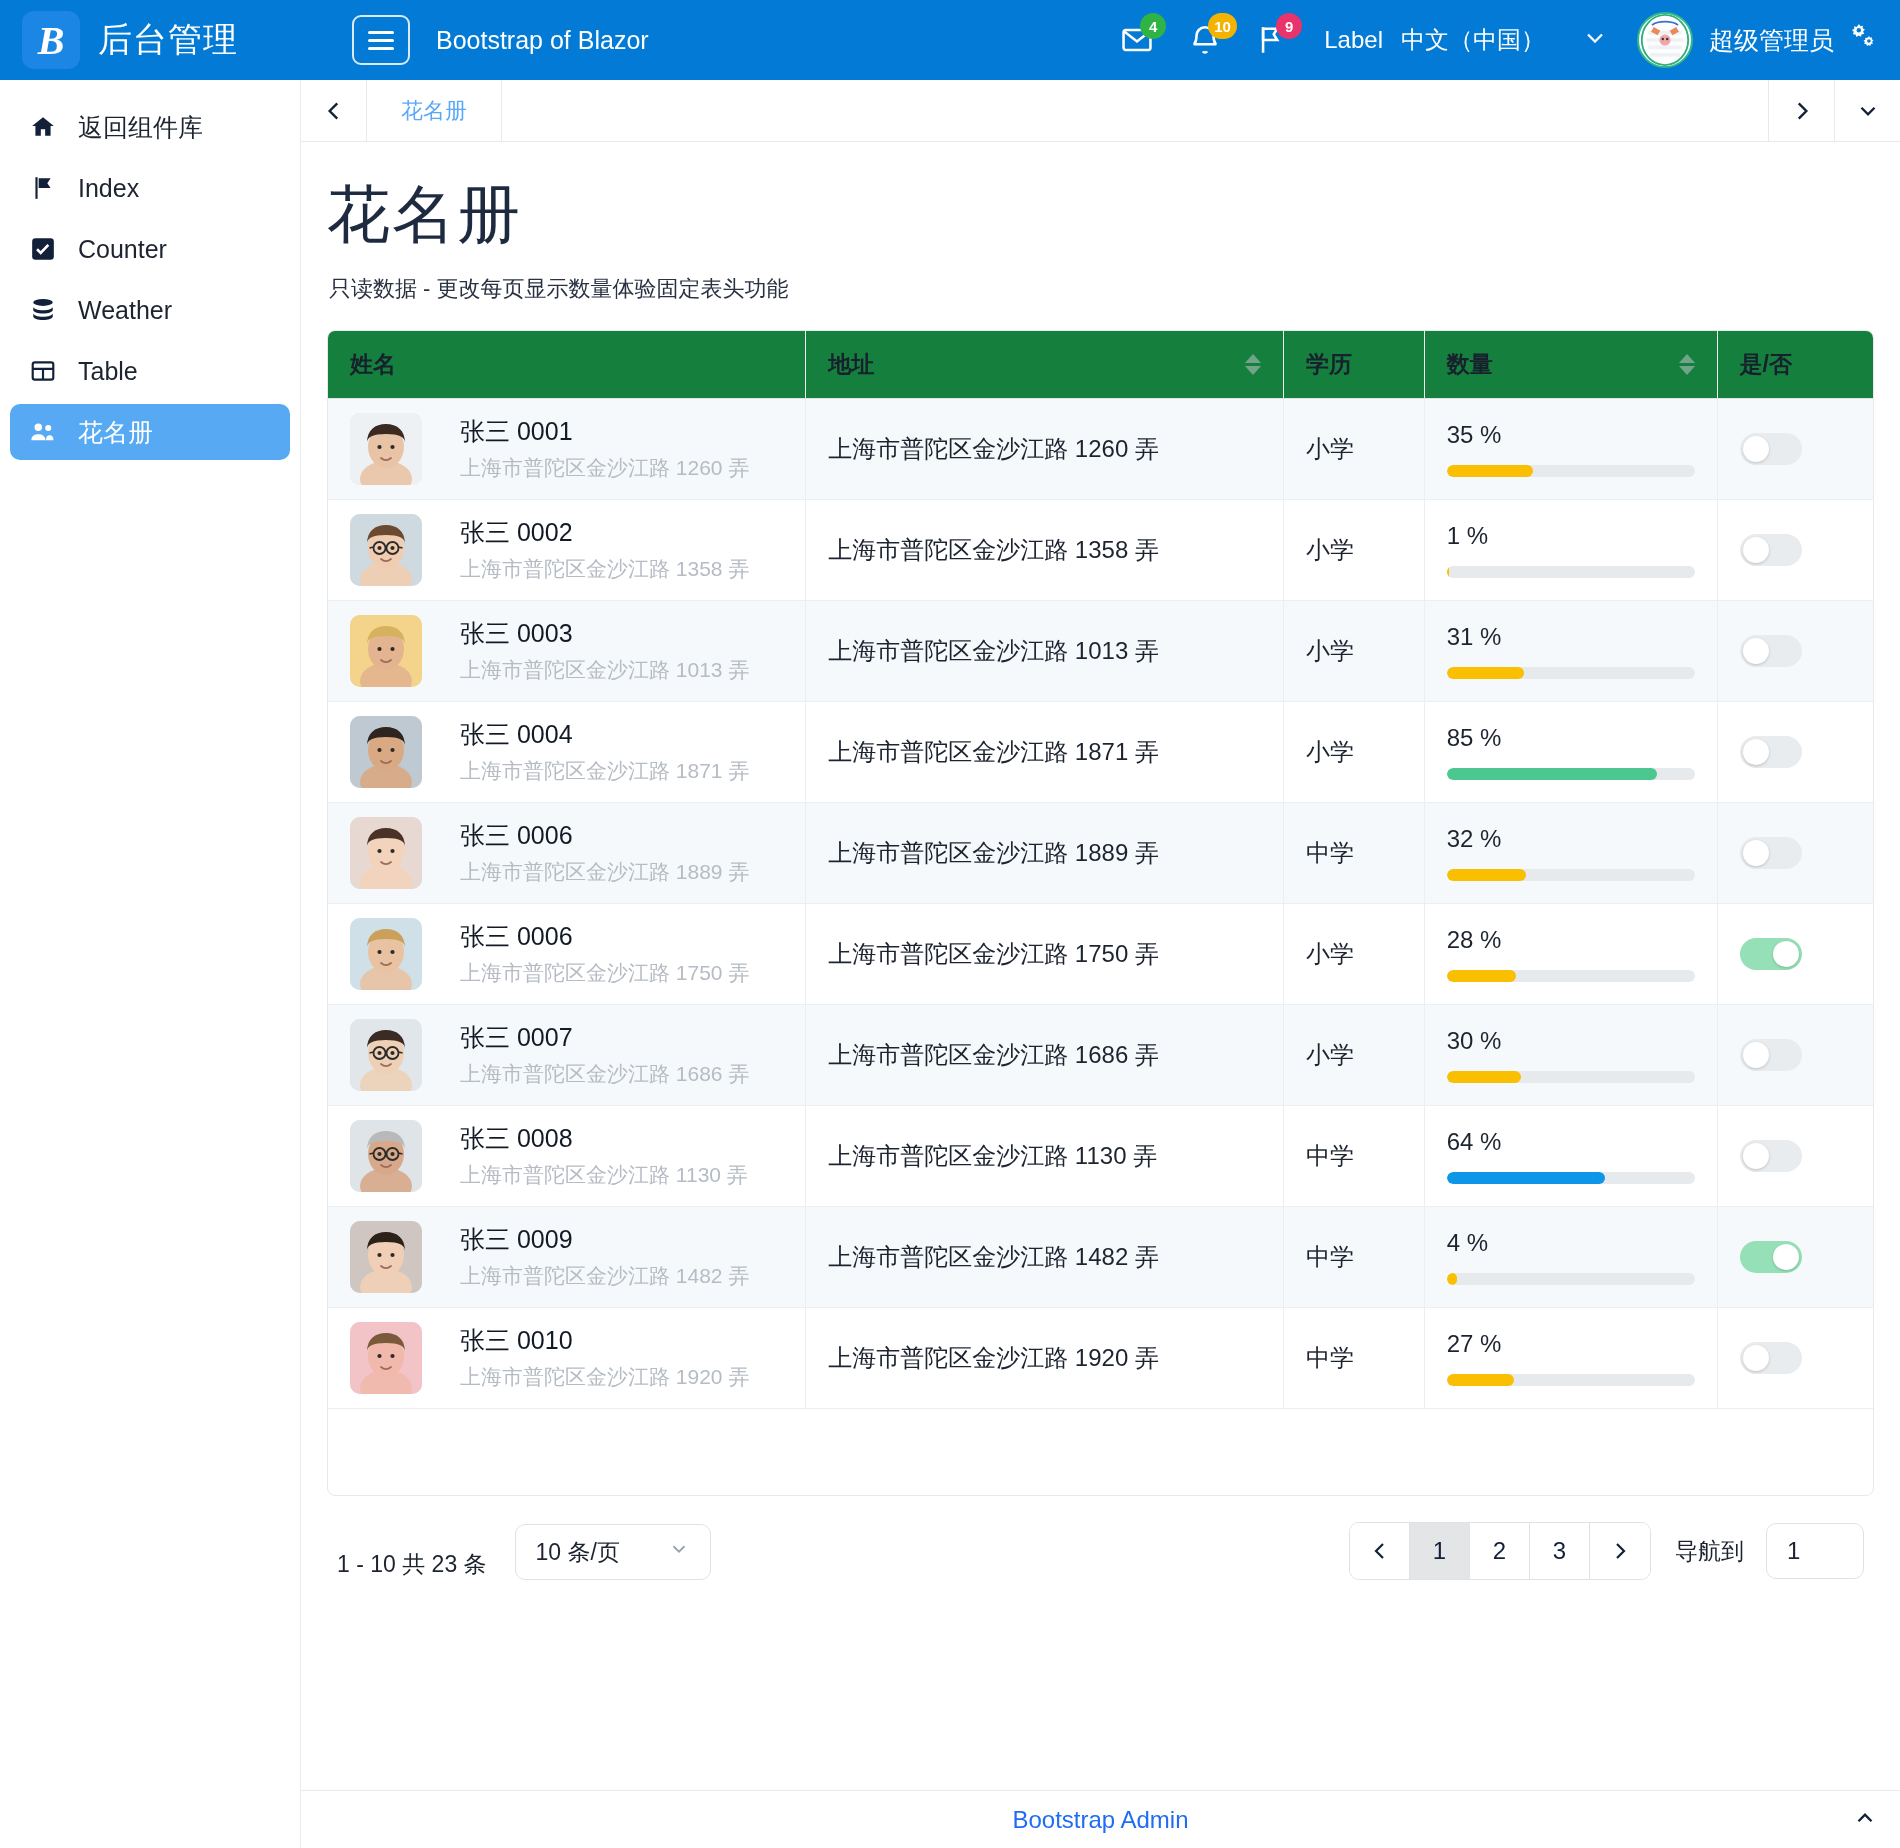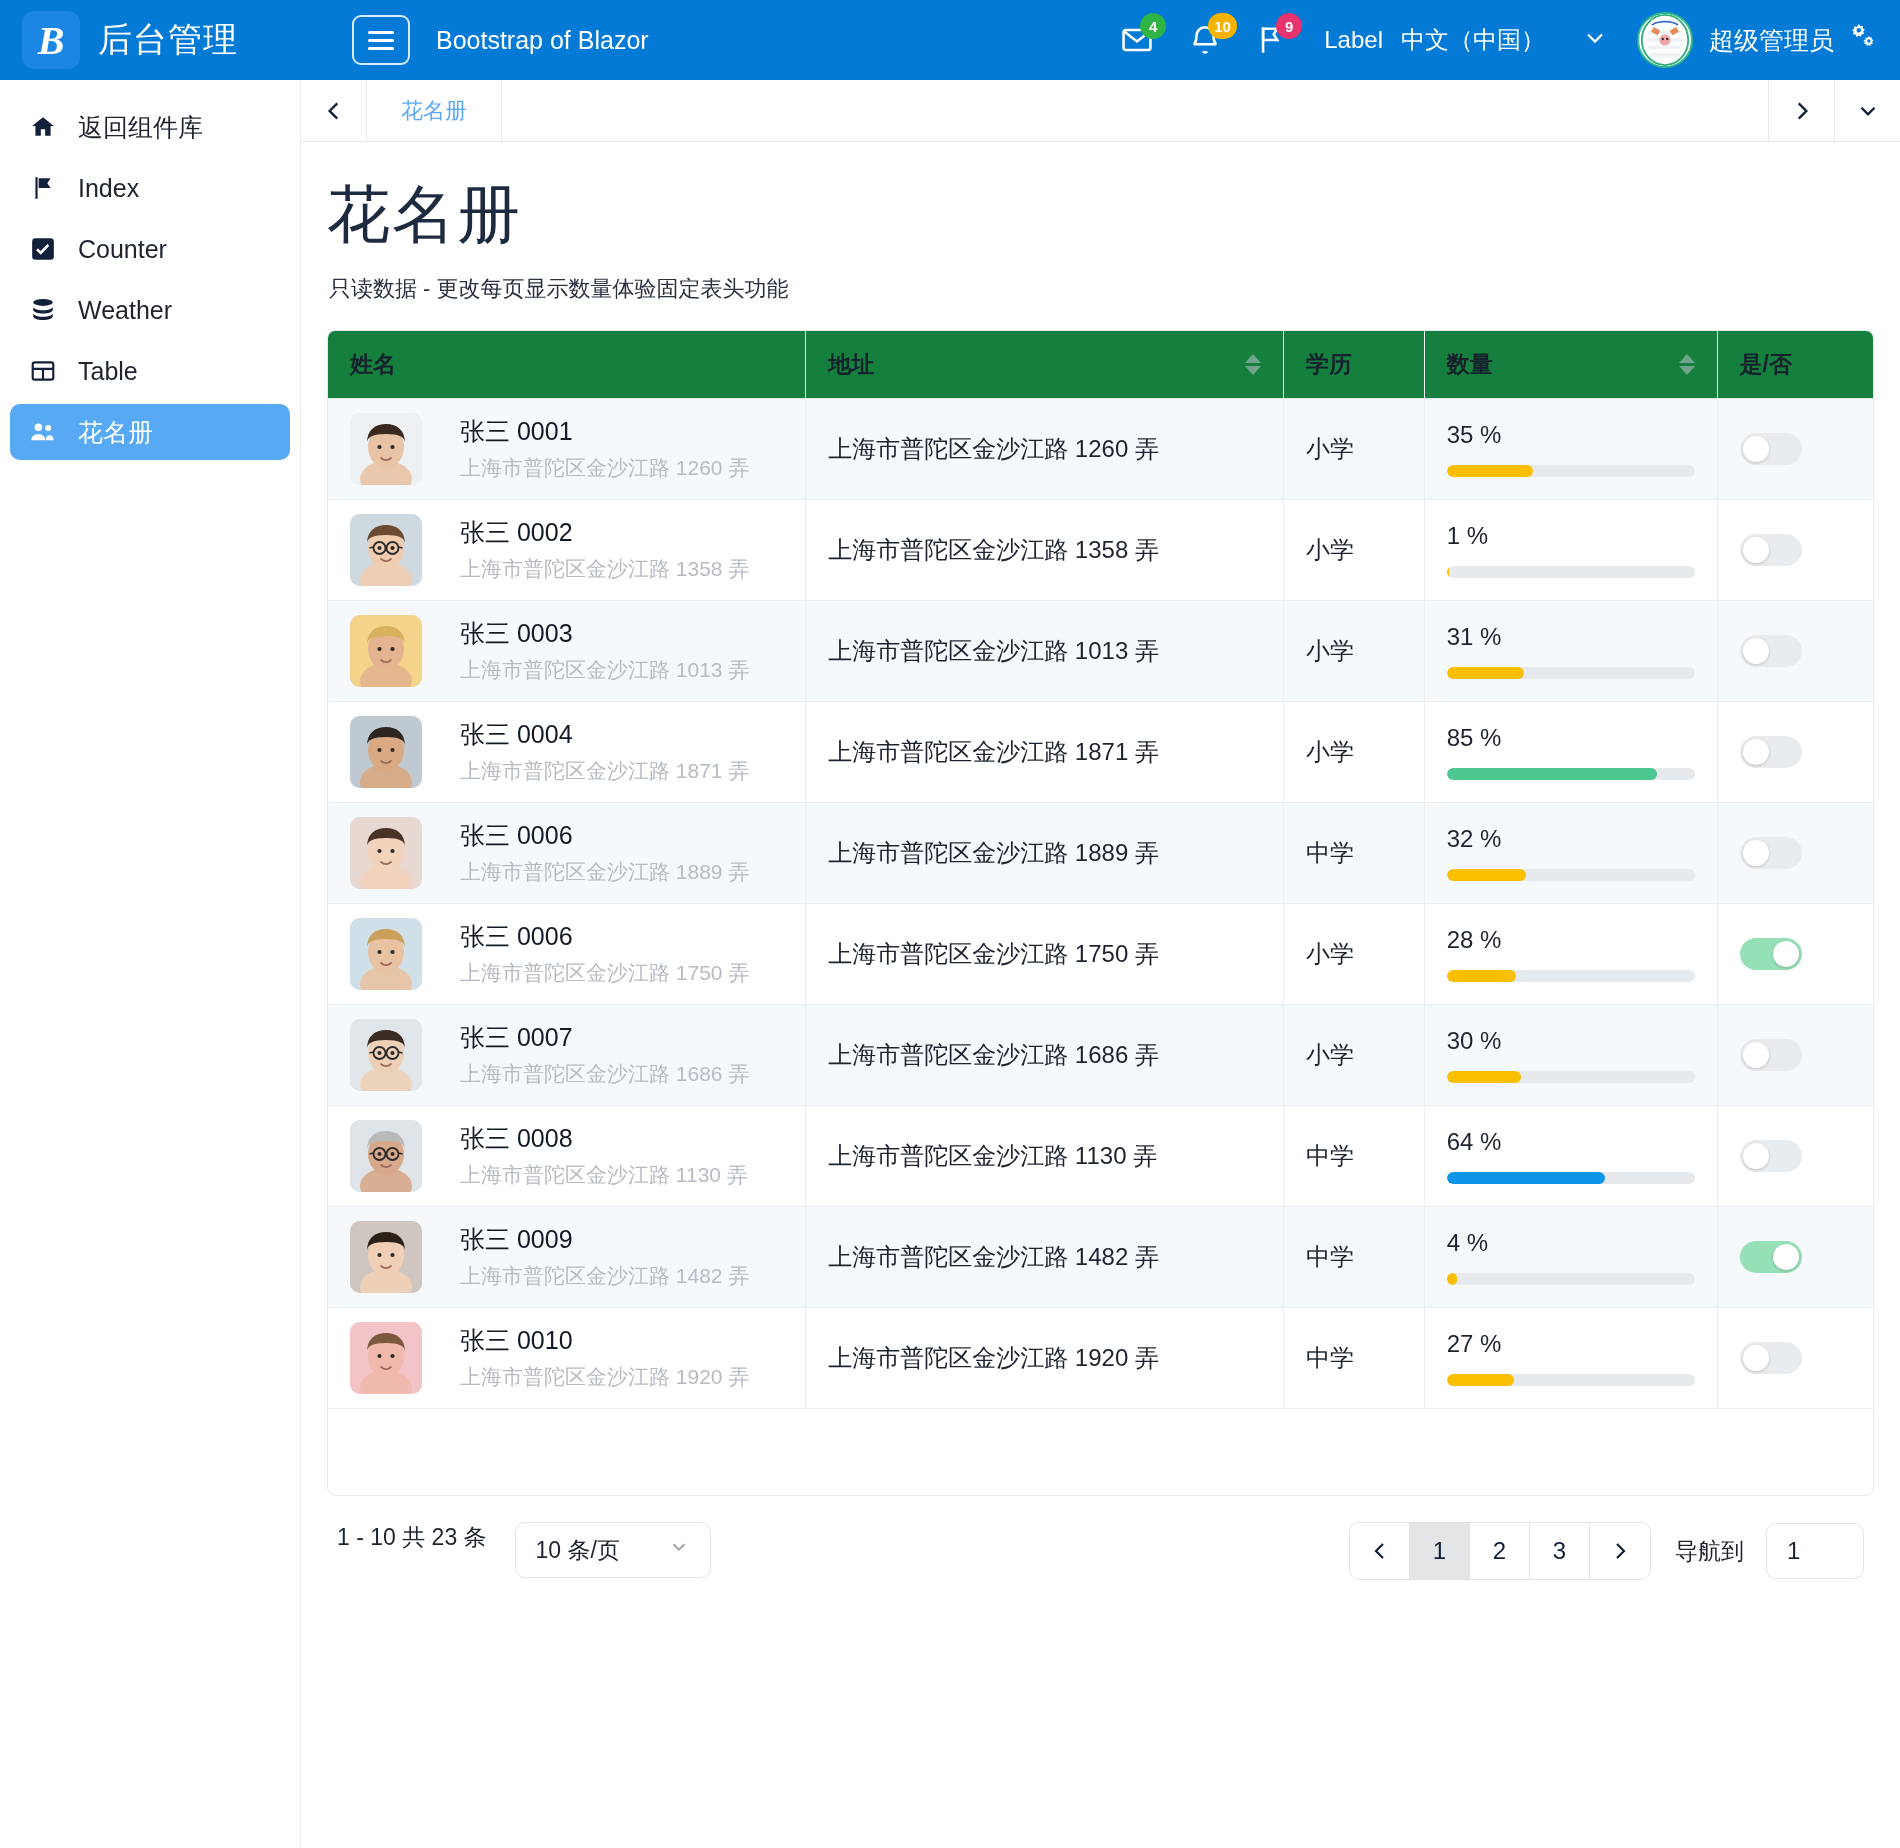--- a/index.html
+++ b/index.html
@@ -128,21 +128,21 @@
     position:absolute;top:3px;left:3px;width:26px;height:26px;border-radius:50%;
     background:#fff;box-shadow:0 1px 3px rgba(0,0,0,.18);transition:left .15s;
   }
   .switch.on{background:#96e0b7;}
   .switch.on > i{left:33px;}
 
   .tablewrap{flex:1;overflow:hidden;}
 
   
   .pager{
-    display:flex;align-items:flex-start;padding:26px 10px 26px 10px;margin:0 4px;
+    display:flex;align-items:flex-end;padding:26px 10px 26px 10px;margin:0 4px;
   }
   .pg-info{font-size:23px;color:#1d2430;margin-right:28px;}
   .pg-select{
     border:1px solid #dfe3e8;border-radius:10px;height:56px;width:196px;
     display:flex;align-items:center;justify-content:space-between;padding:0 20px;
     font-size:23px;color:#1d2430;cursor:pointer;
   }
   .pg-right{margin-left:auto;display:flex;align-items:center;}
   .pg-list{display:flex;border:1px solid #dfe3e8;border-radius:10px;overflow:hidden;}
   .pg-item{
@@ -780,14 +780,22 @@
               </div>
             </div>
           <div class="pg-goto">导航到</div>
           <div class="pg-input">
             <span>1</span>
           </div>
         </div>
       </div>
     </div>
 
+    <div class="footer">
+      <a>Bootstrap Admin</a>
+      <span class="to-top">
+        <svg width="26" height="26" viewBox="0 0 24 24" fill="none" stroke="#13203a" stroke-width="2.2">
+            <path d="M6 15l6-6 6 6"></path>
+          </svg>
+      </span>
+    </div>
   </div>
 </div>
 
 </body></html>

